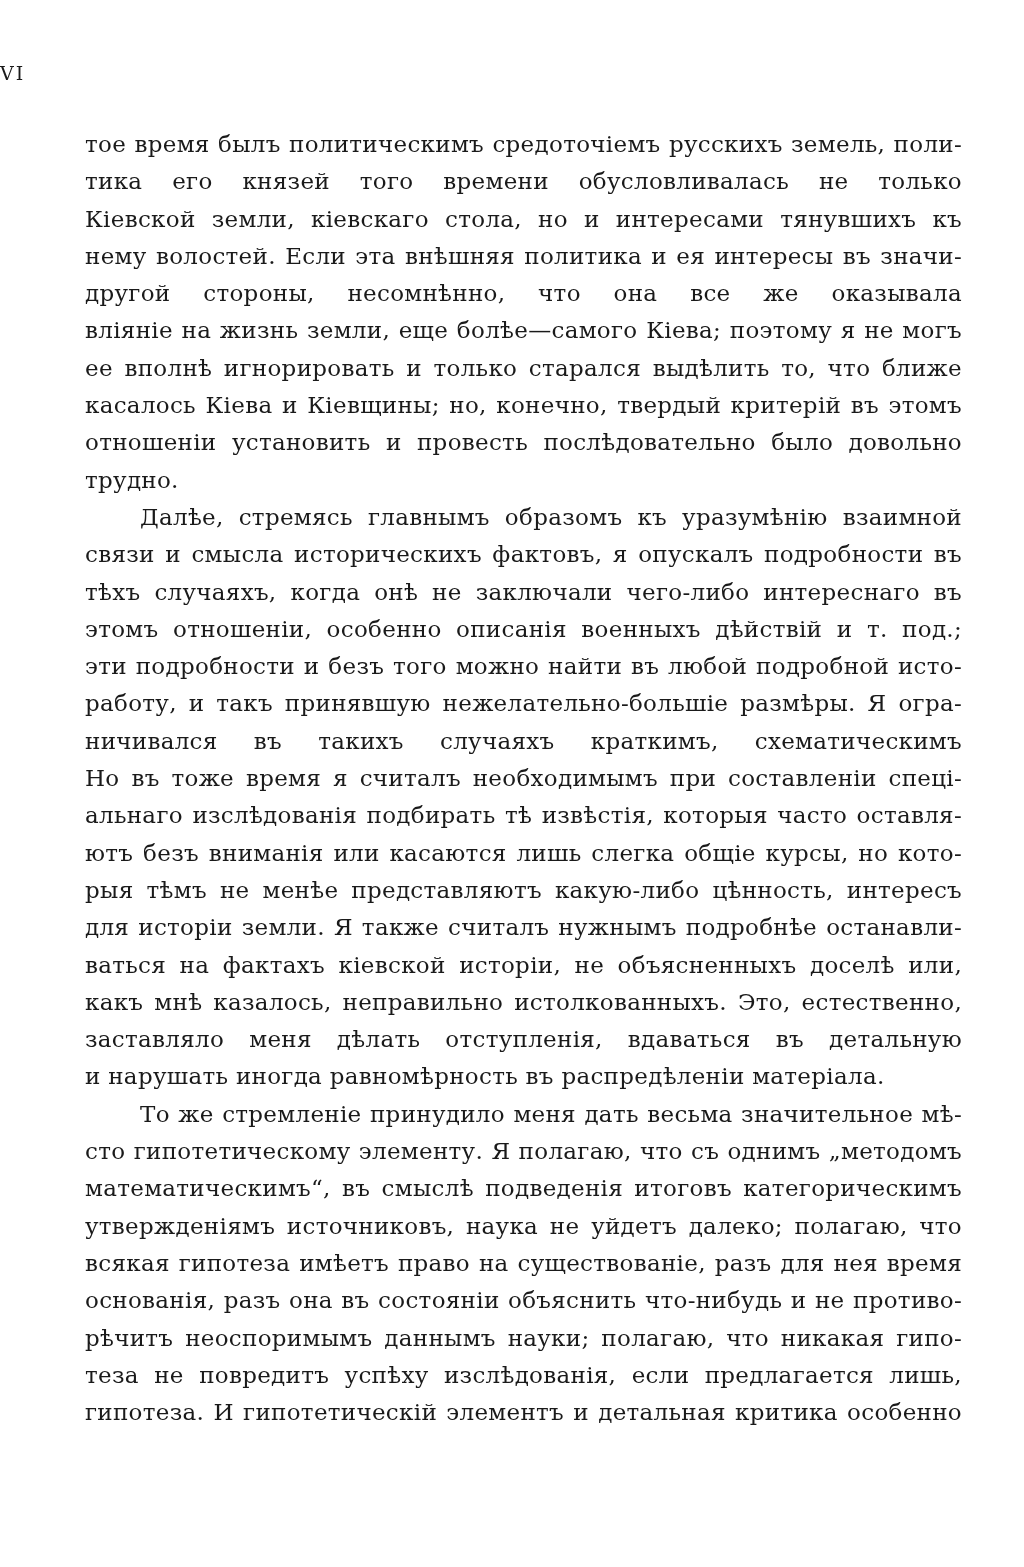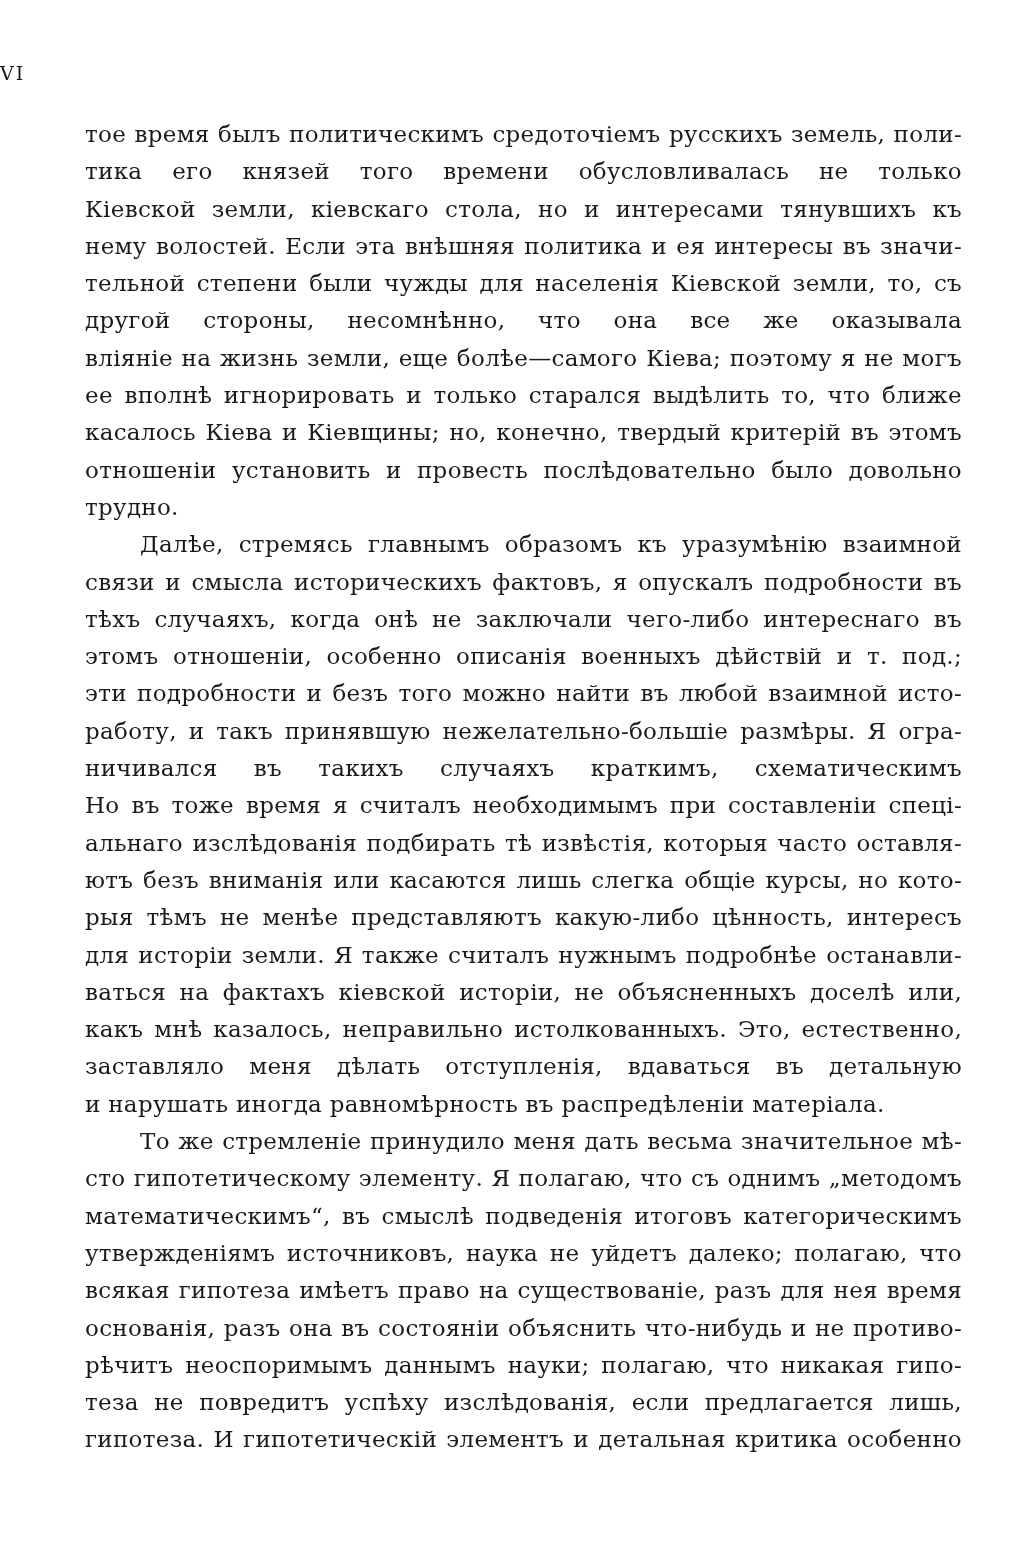--- a/index.html
+++ b/index.html
@@ -25,21 +25,21 @@
     left: 0;
     width: 1024px;
     text-align: left;
     font-size: 19px;
     letter-spacing: 2px;
     font-variant: small-caps;
   }
   .text-block {
     position: absolute;
     left: 85px;
-    top: 116px;
+    top: 126px;
     width: 877px;
     font-size: 23px;
     line-height: 37.3px;
     letter-spacing: 0.3px;
   }
   .para {
     margin: 0;
   }
   .line {
     text-align: justify;
@@ -60,34 +60,33 @@
 <body style="background: rgb(255, 255, 255); color: rgb(26, 26, 26);">
 
 <div class="page">
   <div class="page-number">VI</div>
   <div class="text-block">
       <div class="para">
         <div class="line">тое время былъ политическимъ средоточіемъ русскихъ земель, поли-</div>
         <div class="line">тика его князей того времени обусловливалась не только интересами</div>
         <div class="line">Кіевской земли, кіевскаго стола, но и интересами тянувшихъ къ</div>
         <div class="line">нему волостей. Если эта внѣшняя политика и ея интересы въ значи-</div>
-        <div class="line">тельной степени были чужды для населенія Кіевской земли, то, съ</div>
         <div class="line">другой стороны, несомнѣнно, что она все же оказывала значительное</div>
         <div class="line">вліяніе на жизнь земли, еще болѣе—самого Кіева; поэтому я не могъ</div>
         <div class="line">ее вполнѣ игнорировать и только старался выдѣлить то, что ближе</div>
         <div class="line">касалось Кіева и Кіевщины; но, конечно, твердый критерій въ этомъ</div>
         <div class="line">отношеніи установить и провесть послѣдовательно было довольно</div>
         <div class="line no-just">трудно.</div>
       </div>
       <div class="para indent">
         <div class="line">Далѣе, стремясь главнымъ образомъ къ уразумѣнію взаимной</div>
         <div class="line">связи и смысла историческихъ фактовъ, я опускалъ подробности въ</div>
         <div class="line">тѣхъ случаяхъ, когда онѣ не заключали чего-либо интереснаго въ</div>
         <div class="line">этомъ отношеніи, особенно описанія военныхъ дѣйствій и т. под.;</div>
-        <div class="line">эти подробности и безъ того можно найти въ любой взаимной исто-</div>
+        <div class="line">эти подробности и безъ того можно найти въ любой подробной исто-</div>
         <div class="line">работу, и такъ принявшую нежелательно-большіе размѣры. Я огра-</div>
         <div class="line">ничивался въ такихъ случаяхъ краткимъ, схематическимъ изложеніемъ.</div>
         <div class="line">Но въ тоже время я считалъ необходимымъ при составленіи спеці-</div>
         <div class="line">альнаго изслѣдованія подбирать тѣ извѣстія, которыя часто оставля-</div>
         <div class="line">ютъ безъ вниманія или касаются лишь слегка общіе курсы, но кото-</div>
         <div class="line">рыя тѣмъ не менѣе представляютъ какую-либо цѣнность, интересъ</div>
         <div class="line">для исторіи земли. Я также считалъ нужнымъ подробнѣе останавли-</div>
         <div class="line">ваться на фактахъ кіевской исторіи, не объясненныхъ доселѣ или,</div>
         <div class="line">какъ мнѣ казалось, неправильно истолкованныхъ. Это, естественно,</div>
         <div class="line">заставляло меня дѣлать отступленія, вдаваться въ детальную критику</div>

